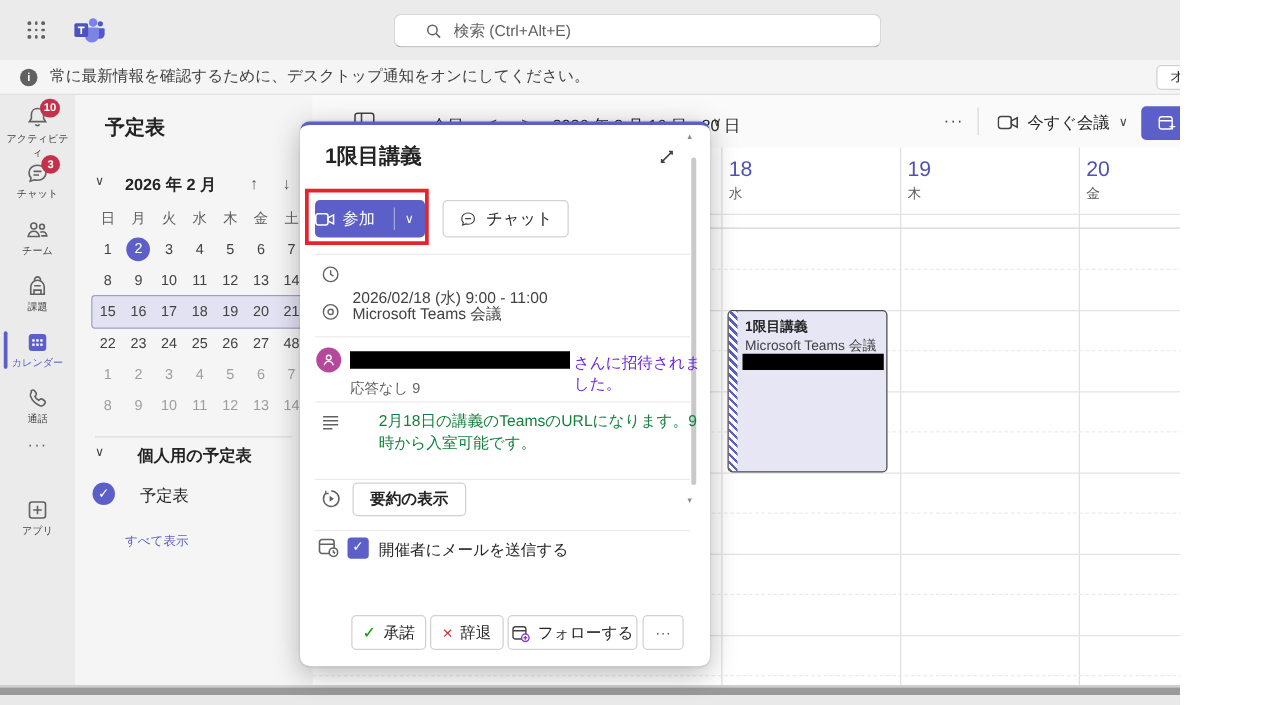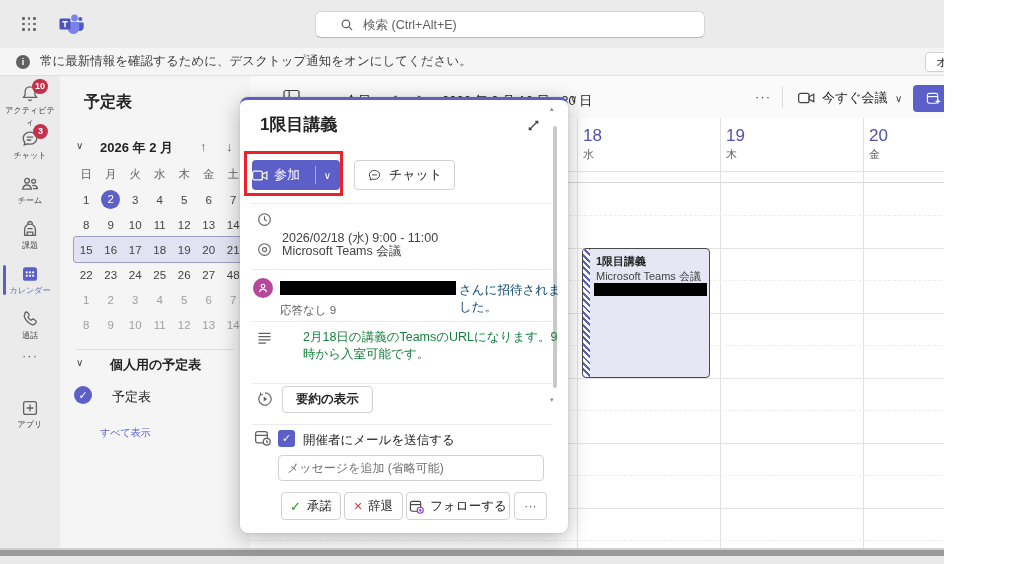--- a/index.html
+++ b/index.html
@@ -108,21 +108,21 @@
   .joinbtn { position:absolute; left:12px; top:60px; width:88px; height:30px; background:#5b5fc7; border-radius:4px; color:#fff; display:flex; align-items:center; cursor:pointer; }
   .joinbtn .jb-main { display:flex; align-items:center; gap:6px; width:63px; font-size:13px; }
   .joinbtn .jb-div { width:1px; height:18px; background:rgba(255,255,255,.45); }
   .joinbtn .jb-chev { width:23px; text-align:center; font-size:10px; }
   .chatbtn { position:absolute; left:114px; top:60px; height:30px; padding:0 12px; background:#fff; border:1px solid #d1d1d1; border-radius:4px; display:flex; align-items:center; gap:7px; font-size:13px; color:#242424; cursor:pointer; }
   .pp-div { position:absolute; left:12px; width:300px; border-top:1px solid #ebebeb; }
   .pp-row-ico { position:absolute; left:17px; }
   .pp-text { position:absolute; left:42px; font-size:12.5px; color:#424242; }
   .pp-avatar { position:absolute; left:13px; top:178px; width:20px; height:20px; border-radius:50%; background:#b5489b; display:flex; align-items:center; justify-content:center; }
   .pp-redact { position:absolute; left:40px; top:181px; width:176px; height:14px; background:#000; }
-  .pp-invited { position:absolute; left:219px; top:182px; font-size:12.5px; color:#0c4a6e; }
+  .pp-invited { position:absolute; left:219px; top:182px; font-size:12.5px; color:#6d28d9; }
   .pp-resp { position:absolute; left:40px; top:203px; font-size:11.5px; color:#616161; }
   .pp-desc { position:absolute; left:42px; top:229px; width:266px; font-size:12.5px; line-height:17px; color:#15803d;margin-left:21px; }
   .recapbtn { position:absolute; left:42px; top:286px; height:27px; padding:0 13px; background:#fff; border:1px solid #d1d1d1; border-radius:4px; font-size:12.5px; font-weight:bold; color:#242424; line-height:25px; cursor:pointer; }
   .pp-checkbox { position:absolute; left:38px; top:330px; width:17px; height:17px; background:#5b5fc7; border-radius:3px; color:#fff; font-size:11px; text-align:center; line-height:17px; cursor:pointer; }
   .pp-chk-lbl { position:absolute; left:63px; top:332px; font-size:12.5px; color:#242424; cursor:pointer; }
   .pp-input { position:absolute; left:38px; top:355px; width:266px; height:26px; border:1px solid #d1d1d1; border-radius:4px; padding:0 8px; font-size:12px; color:#616161; font-family:inherit; outline:none; }
   .pp-input::placeholder { color:#707070; }
   .pp-actions { position:absolute; left:0; top:392px; width:328px; height:28px; }
   .act-btn { position:absolute; top:0; height:28px; background:#fff; border:1px solid #d1d1d1; border-radius:4px; display:flex; align-items:center; justify-content:center; gap:6px; font-size:12.5px; color:#242424; cursor:pointer; }
   .g-check { color:#13a10e; font-size:13px; }
@@ -484,21 +484,20 @@
 
     <svg class="pp-row-ico" style="top:329px;left:14px" width="17" height="17" viewBox="0 0 16 16" fill="none" stroke="#616161" stroke-width="1.2">
         <rect x="1.5" y="2.5" width="11" height="10.5" rx="2"></rect>
         <path d="M1.5 6h11"></path>
         <circle cx="12" cy="12" r="3.2" fill="#fff"></circle>
         <path d="M12 10.5V12l1.2.8"></path>
       </svg>
     <span class="pp-checkbox">✓</span>
     <span class="pp-chk-lbl">開催者にメールを送信する</span>
 
-    <input class="pp-input" placeholder="メッセージを追加 (省略可能)" style="">
 
     <div class="pp-actions">
       <div class="act-btn" style="left:41px;width:60px">
         <span class="g-check">✓</span>
         <span>承諾</span>
       </div>
       <div class="act-btn" style="left:104px;width:59px">
         <span class="r-cross">×</span>
         <span>辞退</span>
       </div>

